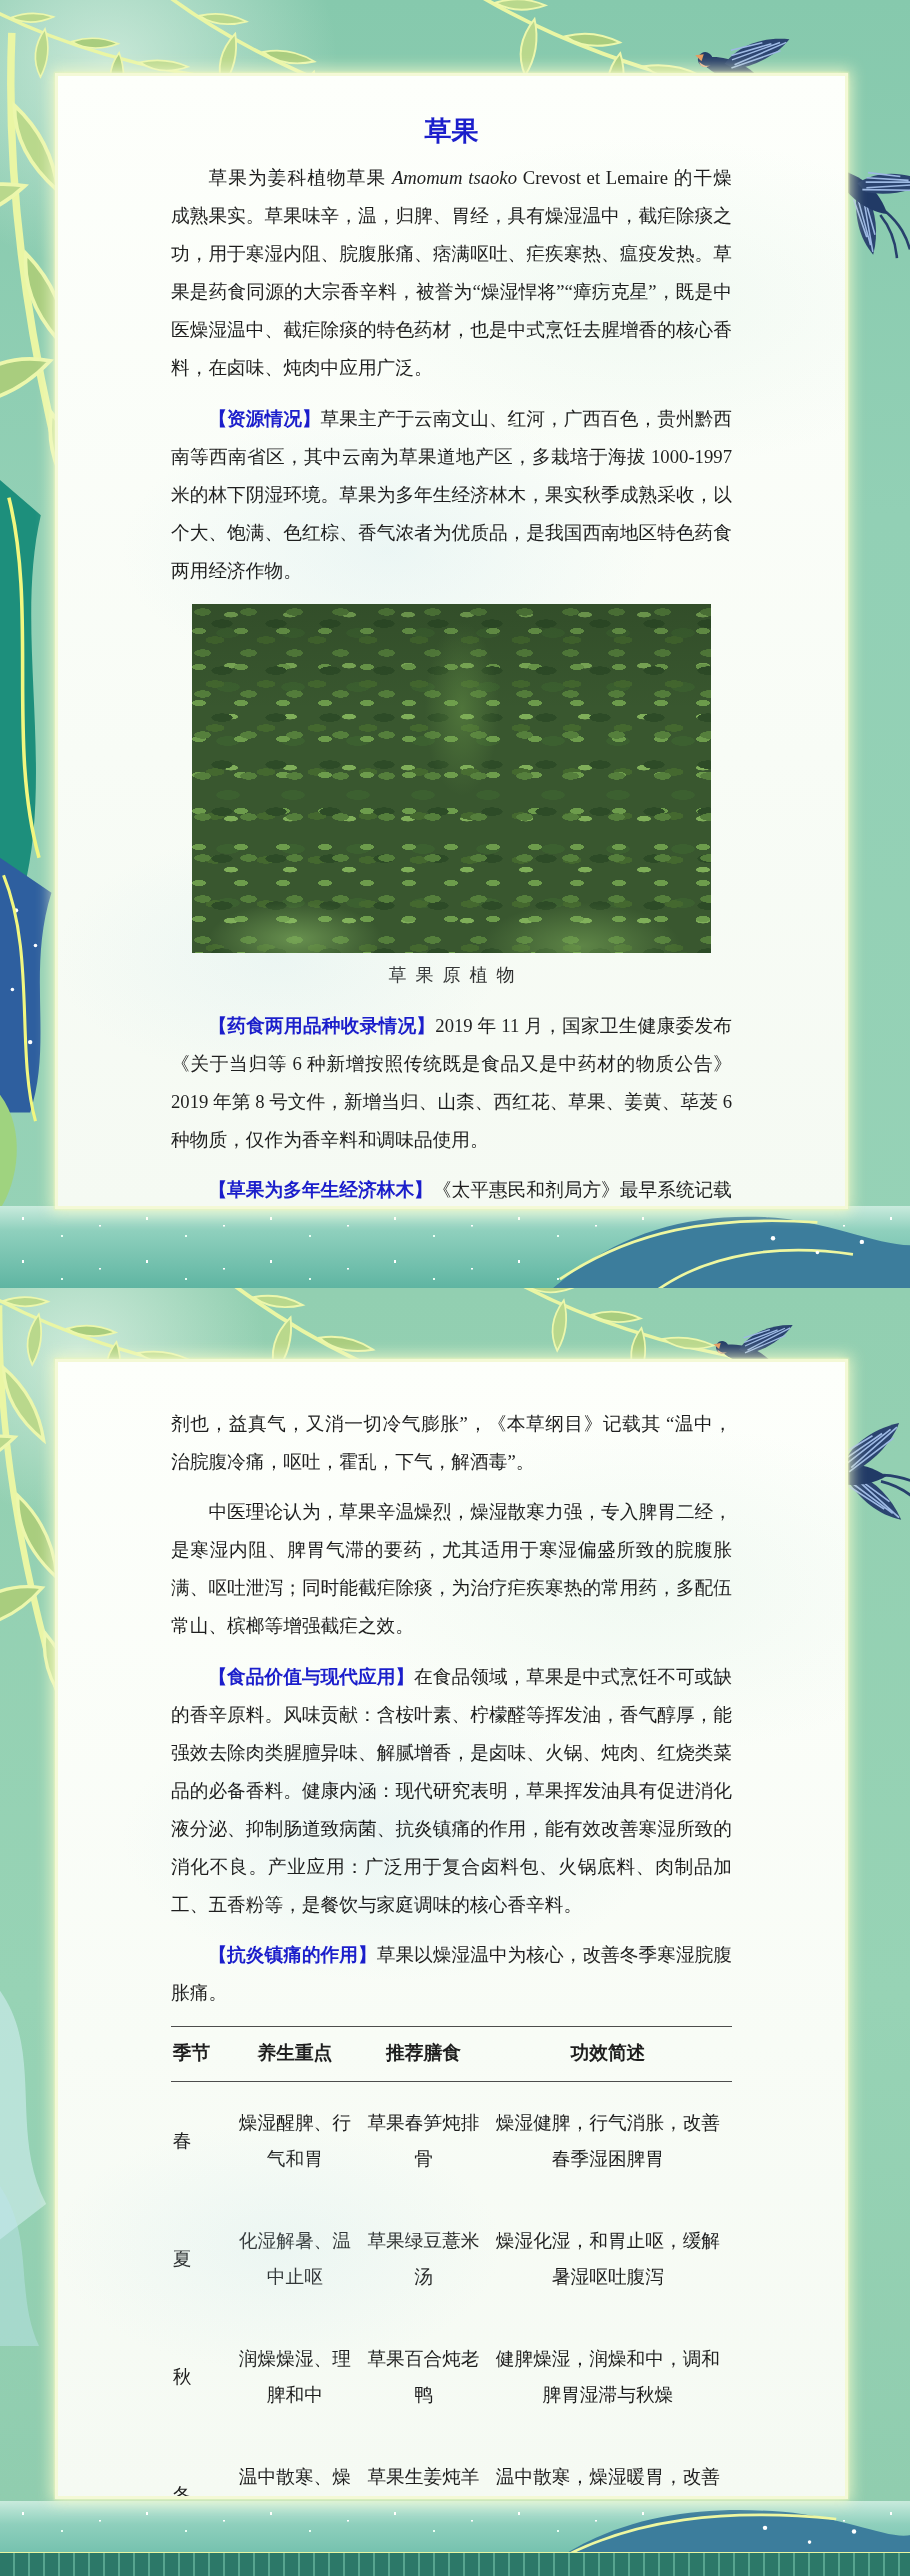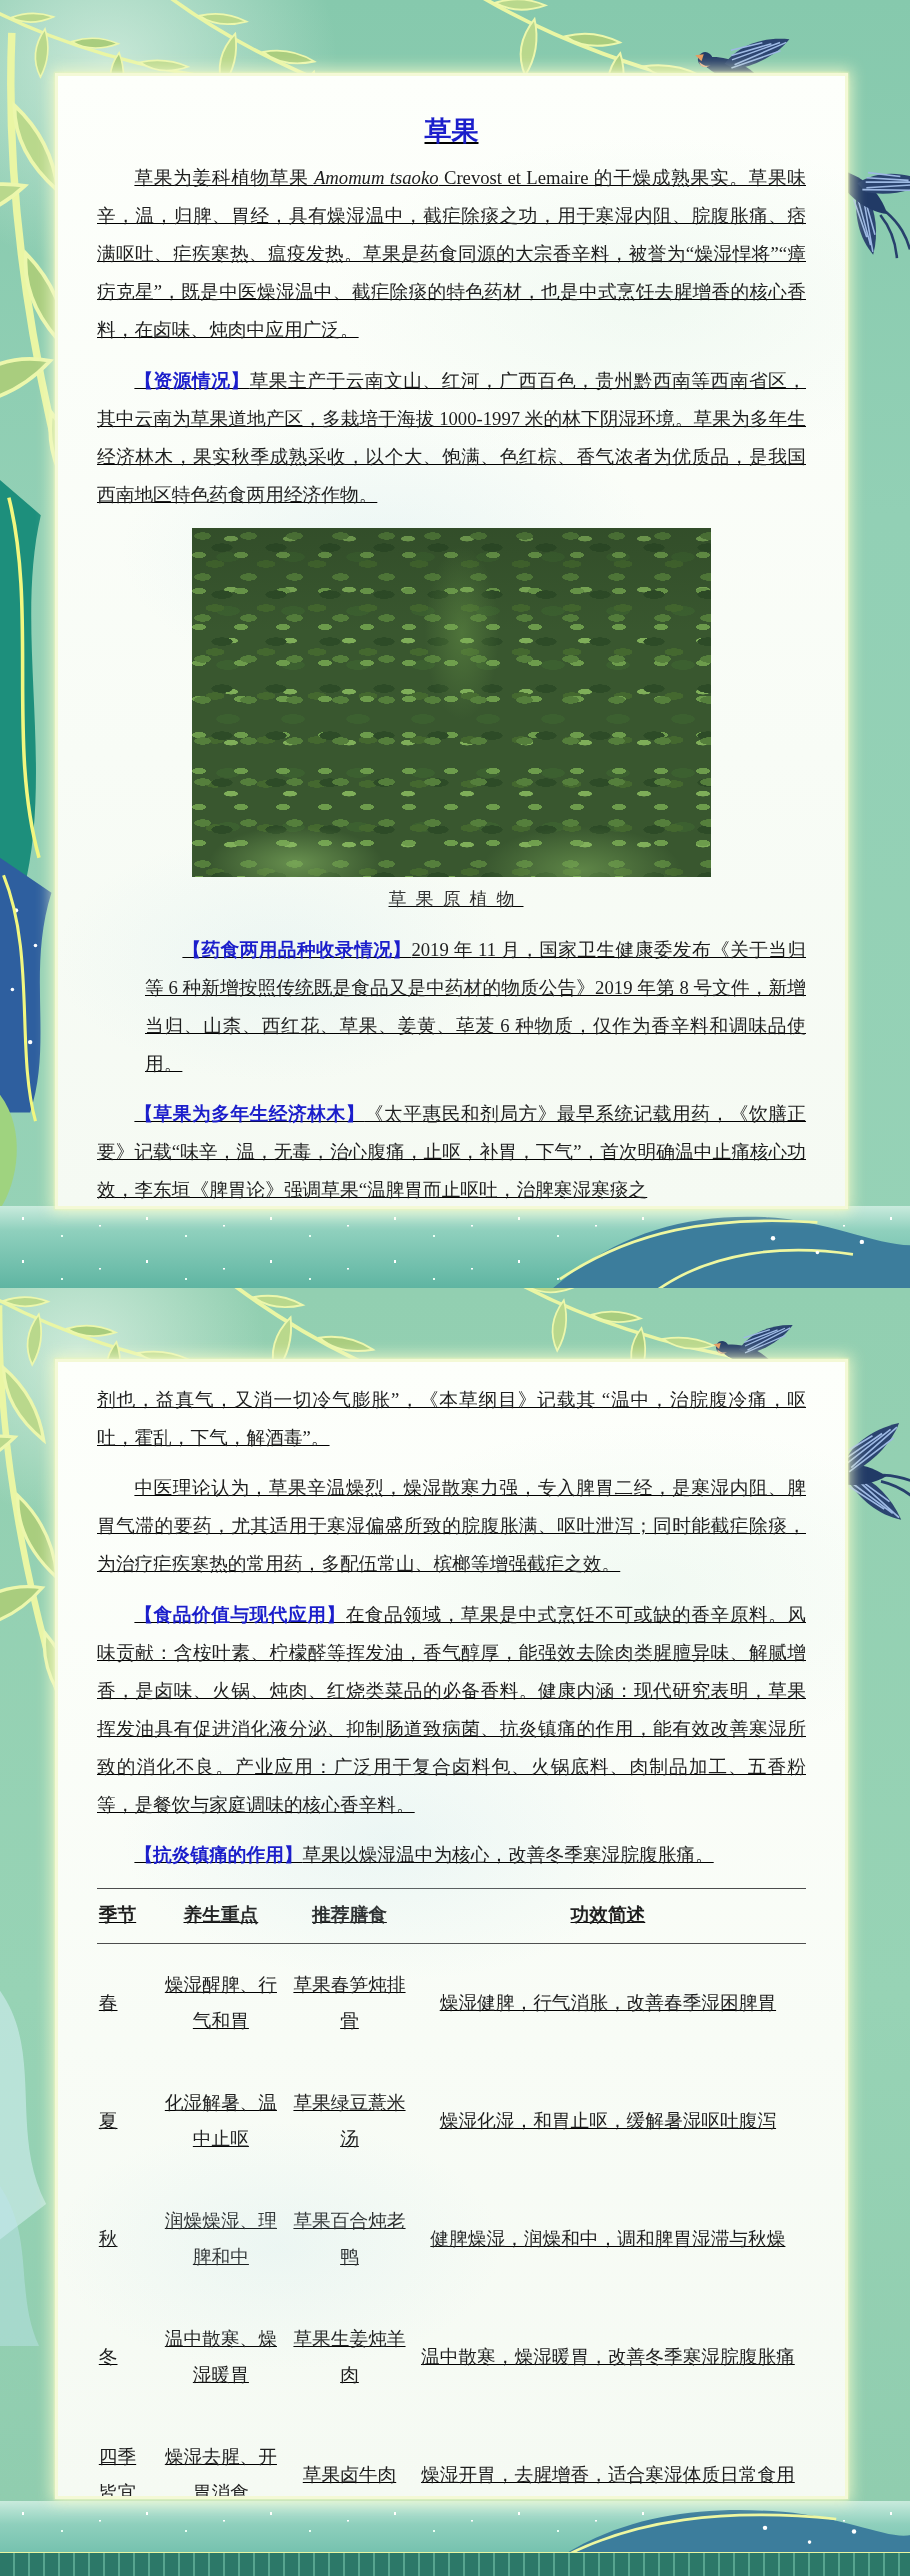--- a/index.html
+++ b/index.html
@@ -12,21 +12,21 @@
   #page1{top:0;height:1288px;background:linear-gradient(180deg,#86c9ad 0%,#92d0b5 40%,#96d2b6 100%);}
   #page2{top:1288px;height:1288px;background:linear-gradient(180deg,#92cfb1 0%,#97d3b5 55%,#8fccae 100%);}
   .softlight{position:absolute;border-radius:50%;background:radial-gradient(closest-side,rgba(235,248,238,.65),rgba(235,248,238,0));}
 
   
   .card{
     position:absolute;left:55px;width:793px;
     background:linear-gradient(180deg,#fdfffb 0%,#f8fcf6 60%,#f5faf3 100%);
     border:3.6px solid #f4f9d6;
     box-shadow:0 0 14.2px 4.4px rgba(243,250,205,.85), 0 0 1.8px 0.9px rgba(226,240,170,.7);
-    padding:0 39px;box-sizing:border-box;overflow:hidden;text-decoration:underline;
+    padding:0 113px;box-sizing:border-box;overflow:hidden;
   }
   .card::before{
     content:"";position:absolute;inset:0;pointer-events:none;
     background:
       radial-gradient(382px 205px at 42% 42%, rgba(186,222,232,.22), transparent 70%),
       radial-gradient(320px 178px at 28% 78%, rgba(186,222,232,.18), transparent 70%),
       radial-gradient(445px 231px at 75% 20%, rgba(210,236,222,.25), transparent 72%);
   }
   #card1{top:73px;height:1136px;}
   #card2{top:71px;height:1140px;}
@@ -187,21 +187,21 @@
   <div class="card" id="card1">
     <h1 class="title" style="color: rgb(27, 30, 203);">草果</h1>
 
     <p class="para indent"><span>草果为姜科植物草果 </span><span class="latin">Amomum tsaoko</span><span> Crevost et Lemaire 的干燥成熟果实。草果味辛，温，归脾、胃经，具有燥湿温中，截疟除痰之功，用于寒湿内阻、脘腹胀痛、痞满呕吐、疟疾寒热、瘟疫发热。草果是药食同源的大宗香辛料，被誉为“燥湿悍将”“瘴疠克星”，既是中医燥湿温中、截疟除痰的特色药材，也是中式烹饪去腥增香的核心香料，在卤味、炖肉中应用广泛。</span></p>
 
     <p class="para indent"><span class="lbl" style="color: rgb(27, 30, 203); margin-top: 40px;">【资源情况】</span><span>草果主产于云南文山、红河，广西百色，贵州黔西南等西南省区，其中云南为草果道地产区，多栽培于海拔 1000-1997 米的林下阴湿环境。草果为多年生经济林木，果实秋季成熟采收，以个大、饱满、色红棕、香气浓者为优质品，是我国西南地区特色药食两用经济作物。</span></p>
 
     <div class="photo"></div>
     <p class="caption">草果原植物</p>
 
-    <p class="para indent" style="margin-top:18px;margin-left:48px;"><span class="lbl" style="color: rgb(27, 30, 203);">【药食两用品种收录情况】</span><span>2019 年 11 月，国家卫生健康委发布《关于当归等 6 种新增按照传统既是食品又是中药材的物质公告》2019 年第 8 号文件，新增当归、山柰、西红花、草果、姜黄、荜茇 6 种物质，仅作为香辛料和调味品使用。</span></p>
+    <p class="para indent" style="margin-top:18px;"><span class="lbl" style="color: rgb(27, 30, 203);">【药食两用品种收录情况】</span><span>2019 年 11 月，国家卫生健康委发布《关于当归等 6 种新增按照传统既是食品又是中药材的物质公告》2019 年第 8 号文件，新增当归、山柰、西红花、草果、姜黄、荜茇 6 种物质，仅作为香辛料和调味品使用。</span></p>
 
     <p class="para indent"><span class="lbl" style="color: rgb(27, 30, 203);">【草果为多年生经济林木】</span><span>《太平惠民和剂局方》最早系统记载用药，《饮膳正要》记载“味辛，温，无毒，治心腹痛，止呕，补胃，下气”，首次明确温中止痛核心功效，李东垣《脾胃论》强调草果“温脾胃而止呕吐，治脾寒湿寒痰之</span></p>
   </div>
 </div>
 
 <div class="page" id="page2">
   <div class="softlight" style="left:-107px;top:-107px;width:373px;height:338px;"></div>
 
   <svg class="deco" style="left:-27px;top:-9px;width:302px;height:107px;" viewBox="0 0 260 80">
       <use href="#willow" transform="rotate(10 0 0)"></use>
@@ -232,21 +232,21 @@
   <div class="fence"></div>
 
   <svg class="deco" style="left:704px;top:12.4px;width:105px;height:114px;" viewBox="0 0 125 100">
       <use href="#swallow" transform="rotate(14 60 50)"></use>
     </svg>
   <svg class="deco clipped" style="left:798px;top:124px;width:133px;height:124px;" viewBox="0 0 125 100">
       <use href="#swallow"></use>
     </svg>
 
   <div class="card" id="card2">
-    <p class="para" style="margin-top:19px;">剂也，益真气，又消一切冷气膨胀”，《本草纲目》记载其 “温中，治脘腹冷痛，呕吐，霍乱，下气，解酒毒”。</p>
+    <p class="para" style="margin-top:43px;">剂也，益真气，又消一切冷气膨胀”，《本草纲目》记载其 “温中，治脘腹冷痛，呕吐，霍乱，下气，解酒毒”。</p>
 
     <p class="para indent">中医理论认为，草果辛温燥烈，燥湿散寒力强，专入脾胃二经，是寒湿内阻、脾胃气滞的要药，尤其适用于寒湿偏盛所致的脘腹胀满、呕吐泄泻；同时能截疟除痰，为治疗疟疾寒热的常用药，多配伍常山、槟榔等增强截疟之效。</p>
 
     <p class="para indent"><span class="lbl" style="color: rgb(27, 30, 203);">【食品价值与现代应用】</span><span>在食品领域，草果是中式烹饪不可或缺的香辛原料。风味贡献：含桉叶素、柠檬醛等挥发油，香气醇厚，能强效去除肉类腥膻异味、解腻增香，是卤味、火锅、炖肉、红烧类菜品的必备香料。健康内涵：现代研究表明，草果挥发油具有促进消化液分泌、抑制肠道致病菌、抗炎镇痛的作用，能有效改善寒湿所致的消化不良。产业应用：广泛用于复合卤料包、火锅底料、肉制品加工、五香粉等，是餐饮与家庭调味的核心香辛料。</span></p>
 
     <p class="para indent"><span class="lbl" style="color: rgb(27, 30, 203);">【抗炎镇痛的作用】</span><span>草果以燥湿温中为核心，改善冬季寒湿脘腹胀痛。</span></p>
 
     <table class="seasons">
       <thead>
         <tr>

